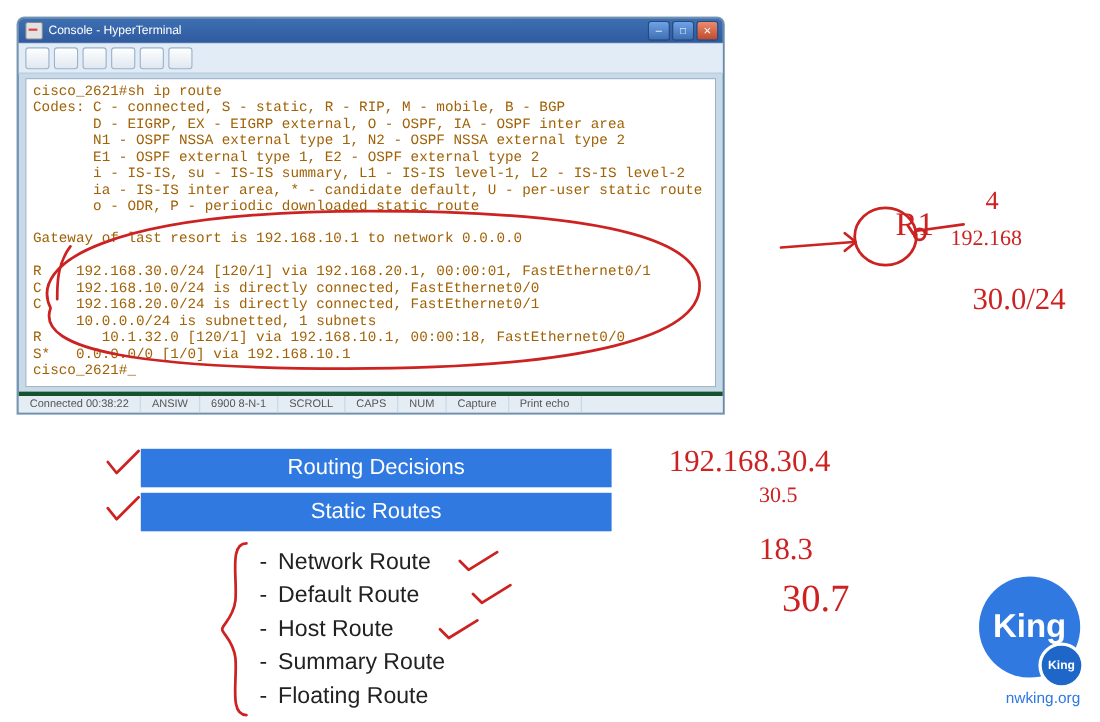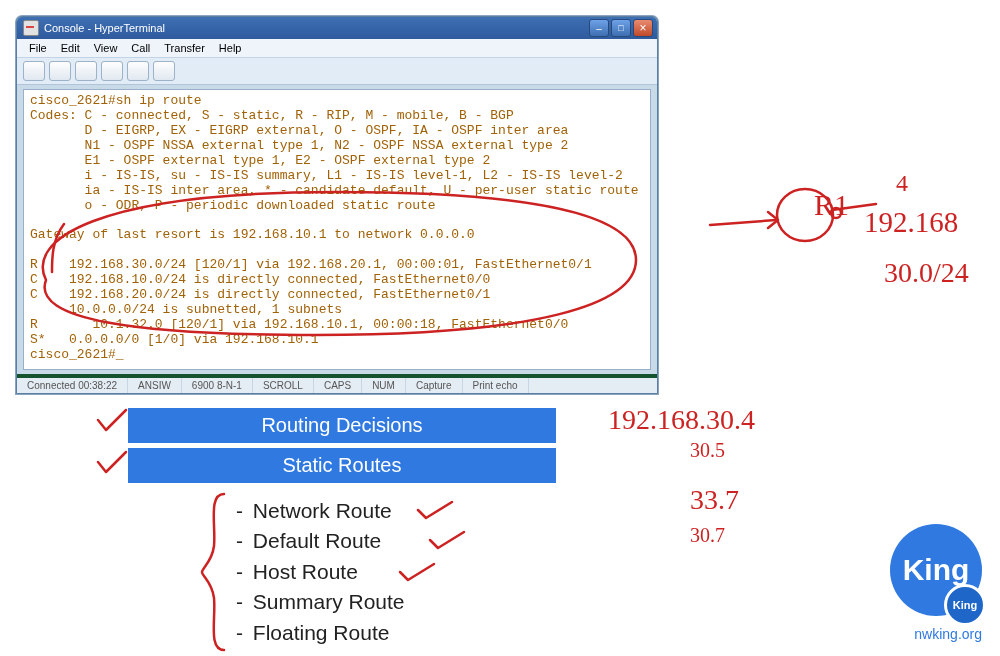--- a/index.html
+++ b/index.html
@@ -241,28 +241,20 @@
       <div class="ht-icon"></div>
       <span>Console - HyperTerminal</span>
     </div>
     <div class="ht-winbtns">
       <div class="ht-btn ht-min"></div>
       <div class="ht-btn ht-max"></div>
       <div class="ht-btn ht-close"></div>
     </div>
   </div>
 
-  <div class="ht-menu">
-    <span>File</span>
-    <span>Edit</span>
-    <span>View</span>
-    <span>Call</span>
-    <span>Transfer</span>
-    <span>Help</span>
-  </div>
 
   <div class="ht-toolbar">
     <div class="tb-btn"></div>
     <div class="tb-btn"></div>
     <div class="tb-btn"></div>
     <div class="tb-btn"></div>
     <div class="tb-btn"></div>
     <div class="tb-btn"></div>
   </div>
 
@@ -323,27 +315,27 @@
 
 <svg class="red-draw" style="left:690px; top:180px; width:200px; height:80px;">
   <ellipse cx="115" cy="35" rx="28" ry="26"></ellipse>
   <line x1="20" y1="45" x2="86" y2="40"></line>
   <path d="M78,32 L88,40 L78,48"></path>
   <line x1="142" y1="30" x2="186" y2="24"></line>
   <ellipse cx="146" cy="33" rx="5" ry="5"></ellipse>
 </svg>
 <div class="annot" style="left:814px; top:188px; font-size:30px;">R1</div>
 <div class="annot" style="left:896px; top:170px;">4</div>
-<div class="annot" style="left:864px; top:206px; font-size:29px;">192.168</div>
+<div class="annot" style="left:864px; top:206px; font-size:20px;">192.168</div>
 <div class="annot" style="left:884px; top:257px; font-size:28px;">30.0/24</div>
 
 <div class="annot" style="left:580px; top:404px; font-size:28px;margin-left:28px;">192.168.30.4</div>
 <div class="annot" style="left:690px; top:439px; font-size:20px;">30.5</div>
-<div class="annot" style="left:690px; top:484px; font-size:28px;">33.7</div>
-<div class="annot" style="left:690px; top:524px; font-size:20px;">30.7</div>
+<div class="annot" style="left:690px; top:484px; font-size:28px;">18.3</div>
+<div class="annot" style="left:711px; top:524px; font-size:35px;">30.7</div>
 
 <svg class="red-draw" style="left:92px; top:404px; width:40px; height:34px;">
   <path d="M6,16 L14,26 L34,6"></path>
 </svg>
 <svg class="red-draw" style="left:92px; top:446px; width:40px; height:34px;">
   <path d="M6,16 L14,26 L34,6"></path>
 </svg>
 
 <svg class="red-draw" style="left:196px; top:490px; width:40px; height:165px;">
   <path d="M28,4 C12,4 20,36 18,56 C16,72 6,78 6,82 C6,86 16,92 18,108 C20,128 12,160 28,160"></path>

